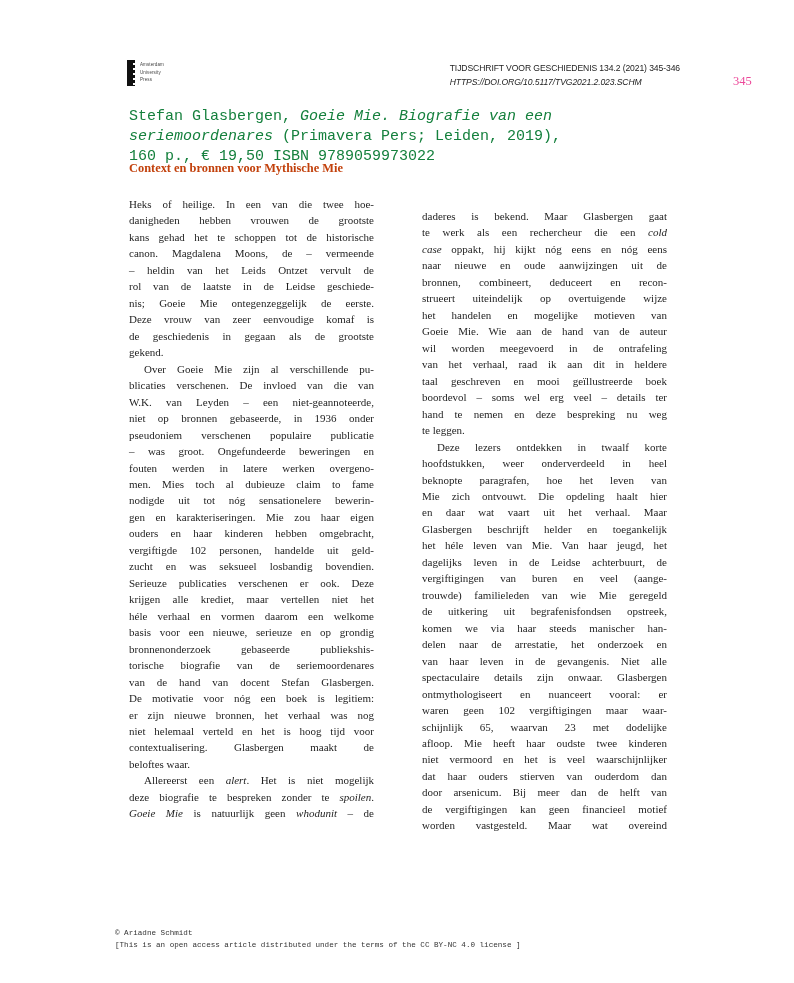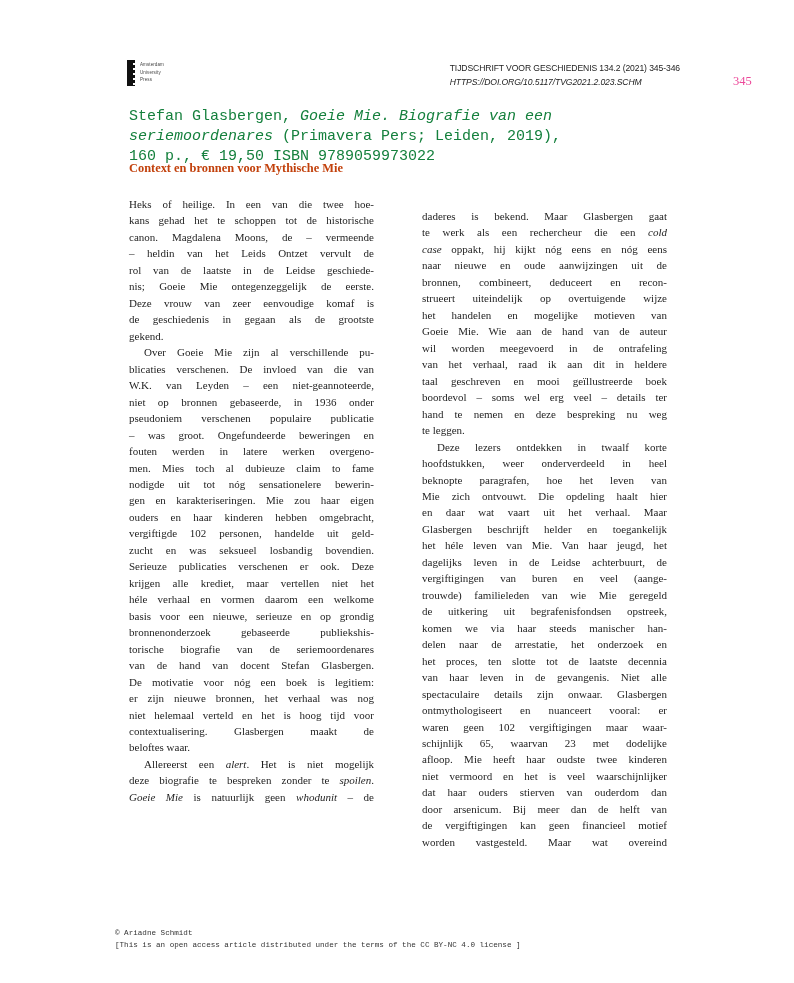--- a/index.html
+++ b/index.html
@@ -49,20 +49,21 @@
 
 <div class="abs citation">
   <span>Stefan Glasbergen, </span><i>Goeie Mie. Biografie van een seriemoordenares</i><span> (Primavera Pers; Leiden, 2019),</span><br>
   <span>160 p., € 19,50 ISBN 9789059973022</span>
 </div>
 
 <div class="abs heading">Context en bronnen voor Mythische Mie</div>
 
 <div class="abs col left">
     <span class="line"><span>Heks of heilige. In een van die twee hoe-</span></span>
+    <span class="line"><span>danigheden hebben vrouwen de grootste</span></span>
     <span class="line"><span>kans gehad het te schoppen tot de historische</span></span>
     <span class="line"><span>canon. Magdalena Moons, de – vermeende</span></span>
     <span class="line"><span>– heldin van het Leids Ontzet vervult de</span></span>
     <span class="line"><span>rol van de laatste in de Leidse geschiede-</span></span>
     <span class="line"><span>nis; Goeie Mie ontegenzeggelijk de eerste.</span></span>
     <span class="line"><span>Deze vrouw van zeer eenvoudige komaf is</span></span>
     <span class="line"><span>de geschiedenis in gegaan als de grootste</span></span>
     <span class="line last"><span>gekend.</span></span>
     <span class="line indent"><span>Over Goeie Mie zijn al verschillende pu-</span></span>
     <span class="line"><span>blicaties verschenen. De invloed van die van</span></span>
@@ -114,21 +115,20 @@
     <span class="line"><span>Mie zich ontvouwt. Die opdeling haalt hier</span></span>
     <span class="line"><span>en daar wat vaart uit het verhaal. Maar</span></span>
     <span class="line"><span>Glasbergen beschrijft helder en toegankelijk</span></span>
     <span class="line"><span>het héle leven van Mie. Van haar jeugd, het</span></span>
     <span class="line"><span>dagelijks leven in de Leidse achterbuurt, de</span></span>
     <span class="line"><span>vergiftigingen van buren en veel (aange-</span></span>
     <span class="line"><span>trouwde) familieleden van wie Mie geregeld</span></span>
     <span class="line"><span>de uitkering uit begrafenisfondsen opstreek,</span></span>
     <span class="line"><span>komen we via haar steeds manischer han-</span></span>
     <span class="line"><span>delen naar de arrestatie, het onderzoek en</span></span>
-    <span class="line"><span>het proces, ten slotte tot de laatste decennia</span></span>
     <span class="line"><span>van haar leven in de gevangenis. Niet alle</span></span>
     <span class="line"><span>spectaculaire details zijn onwaar. Glasbergen</span></span>
     <span class="line"><span>ontmythologiseert en nuanceert vooral: er</span></span>
     <span class="line"><span>waren geen 102 vergiftigingen maar waar-</span></span>
     <span class="line"><span>schijnlijk 65, waarvan 23 met dodelijke</span></span>
     <span class="line"><span>afloop. Mie heeft haar oudste twee kinderen</span></span>
     <span class="line"><span>niet vermoord en het is veel waarschijnlijker</span></span>
     <span class="line"><span>dat haar ouders stierven van ouderdom dan</span></span>
     <span class="line"><span>door arsenicum. Bij meer dan de helft van</span></span>
     <span class="line"><span>de vergiftigingen kan geen financieel motief</span></span>

